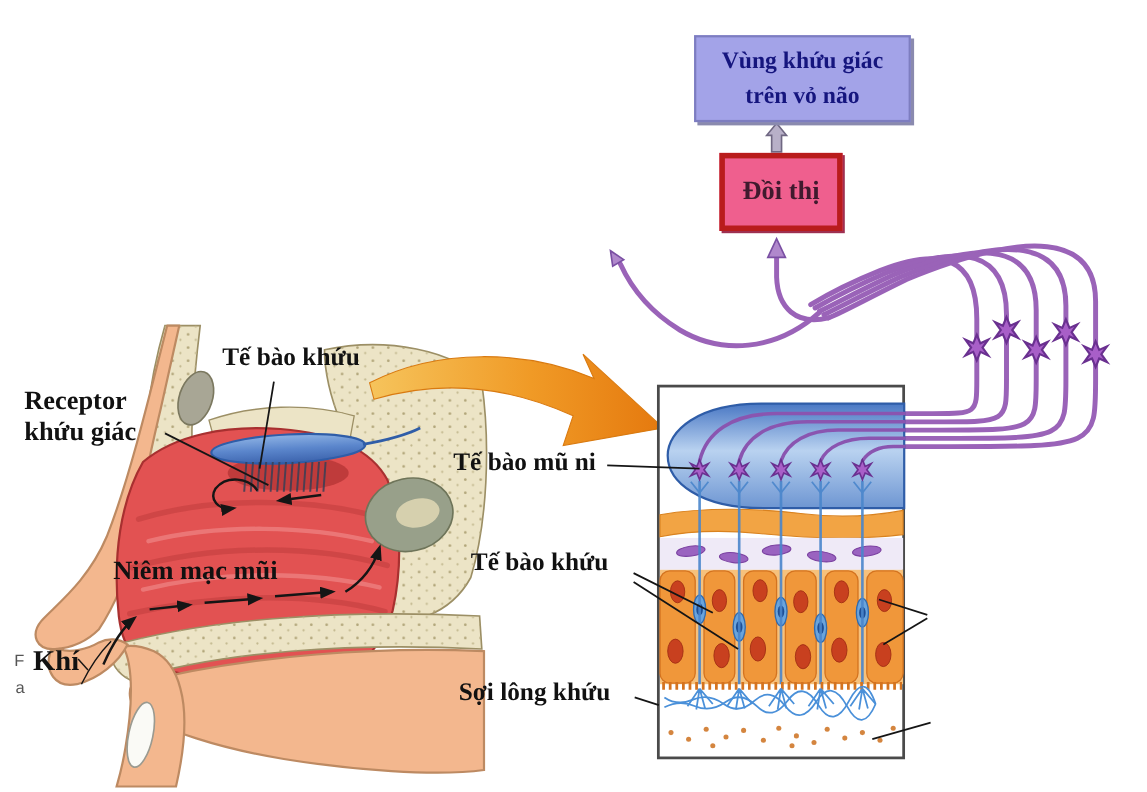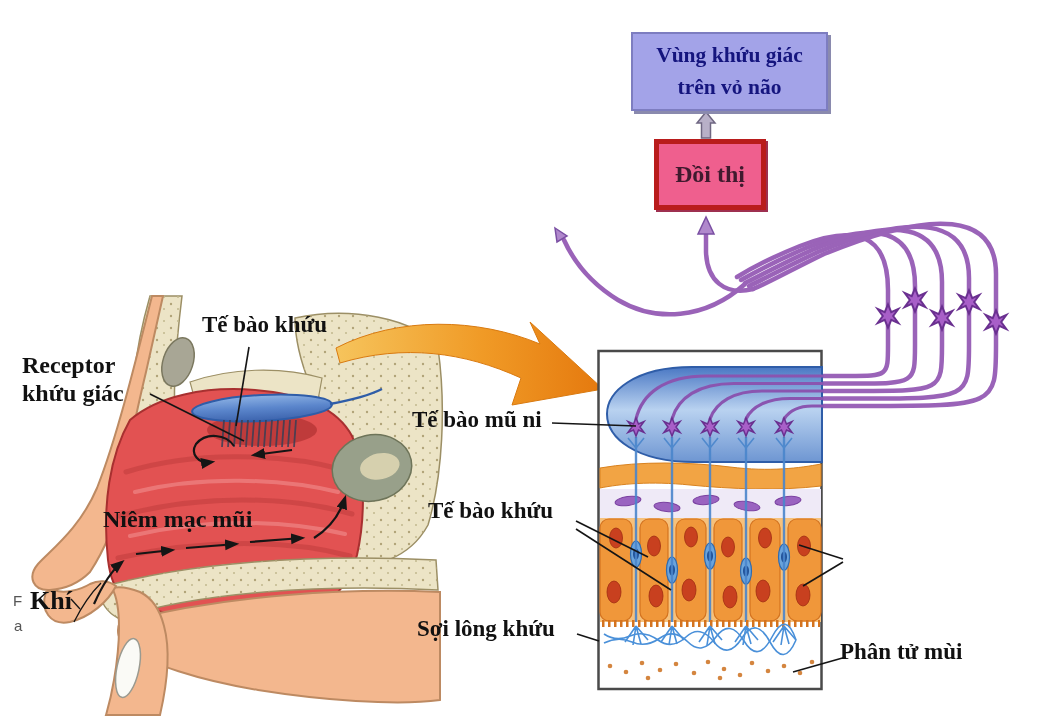--- a/index.html
+++ b/index.html
@@ -320,15 +320,14 @@
     <div>khứu giác</div>
   </div>
   <div class="lbl" style="left:103px;top:486px;font-size:24px;margin-top:20px;">Niêm mạc mũi</div>
   <div class="lbl" style="left:30px;top:586px;font-size:26px;">Khí</div>
   <span class="mark" style="left:13px;top:592px;font-size:15px;">F</span>
   <span class="mark" style="left:14px;top:617px;font-size:15px;">a</span>
 
   <div class="lbl" style="left:412px;top:407px;font-size:23px;">Tế bào mũ ni</div>
   <div class="lbl" style="left:428px;top:498px;font-size:23px;">Tế bào khứu</div>
   <div class="lbl" style="left:417px;top:616px;font-size:23px;">Sợi lông khứu</div>
-  <div class="lbl" style="left:840px;top:639px;font-size:23px;">Phân tử mùi</div>
 
 </div>
 
 </body></html>

